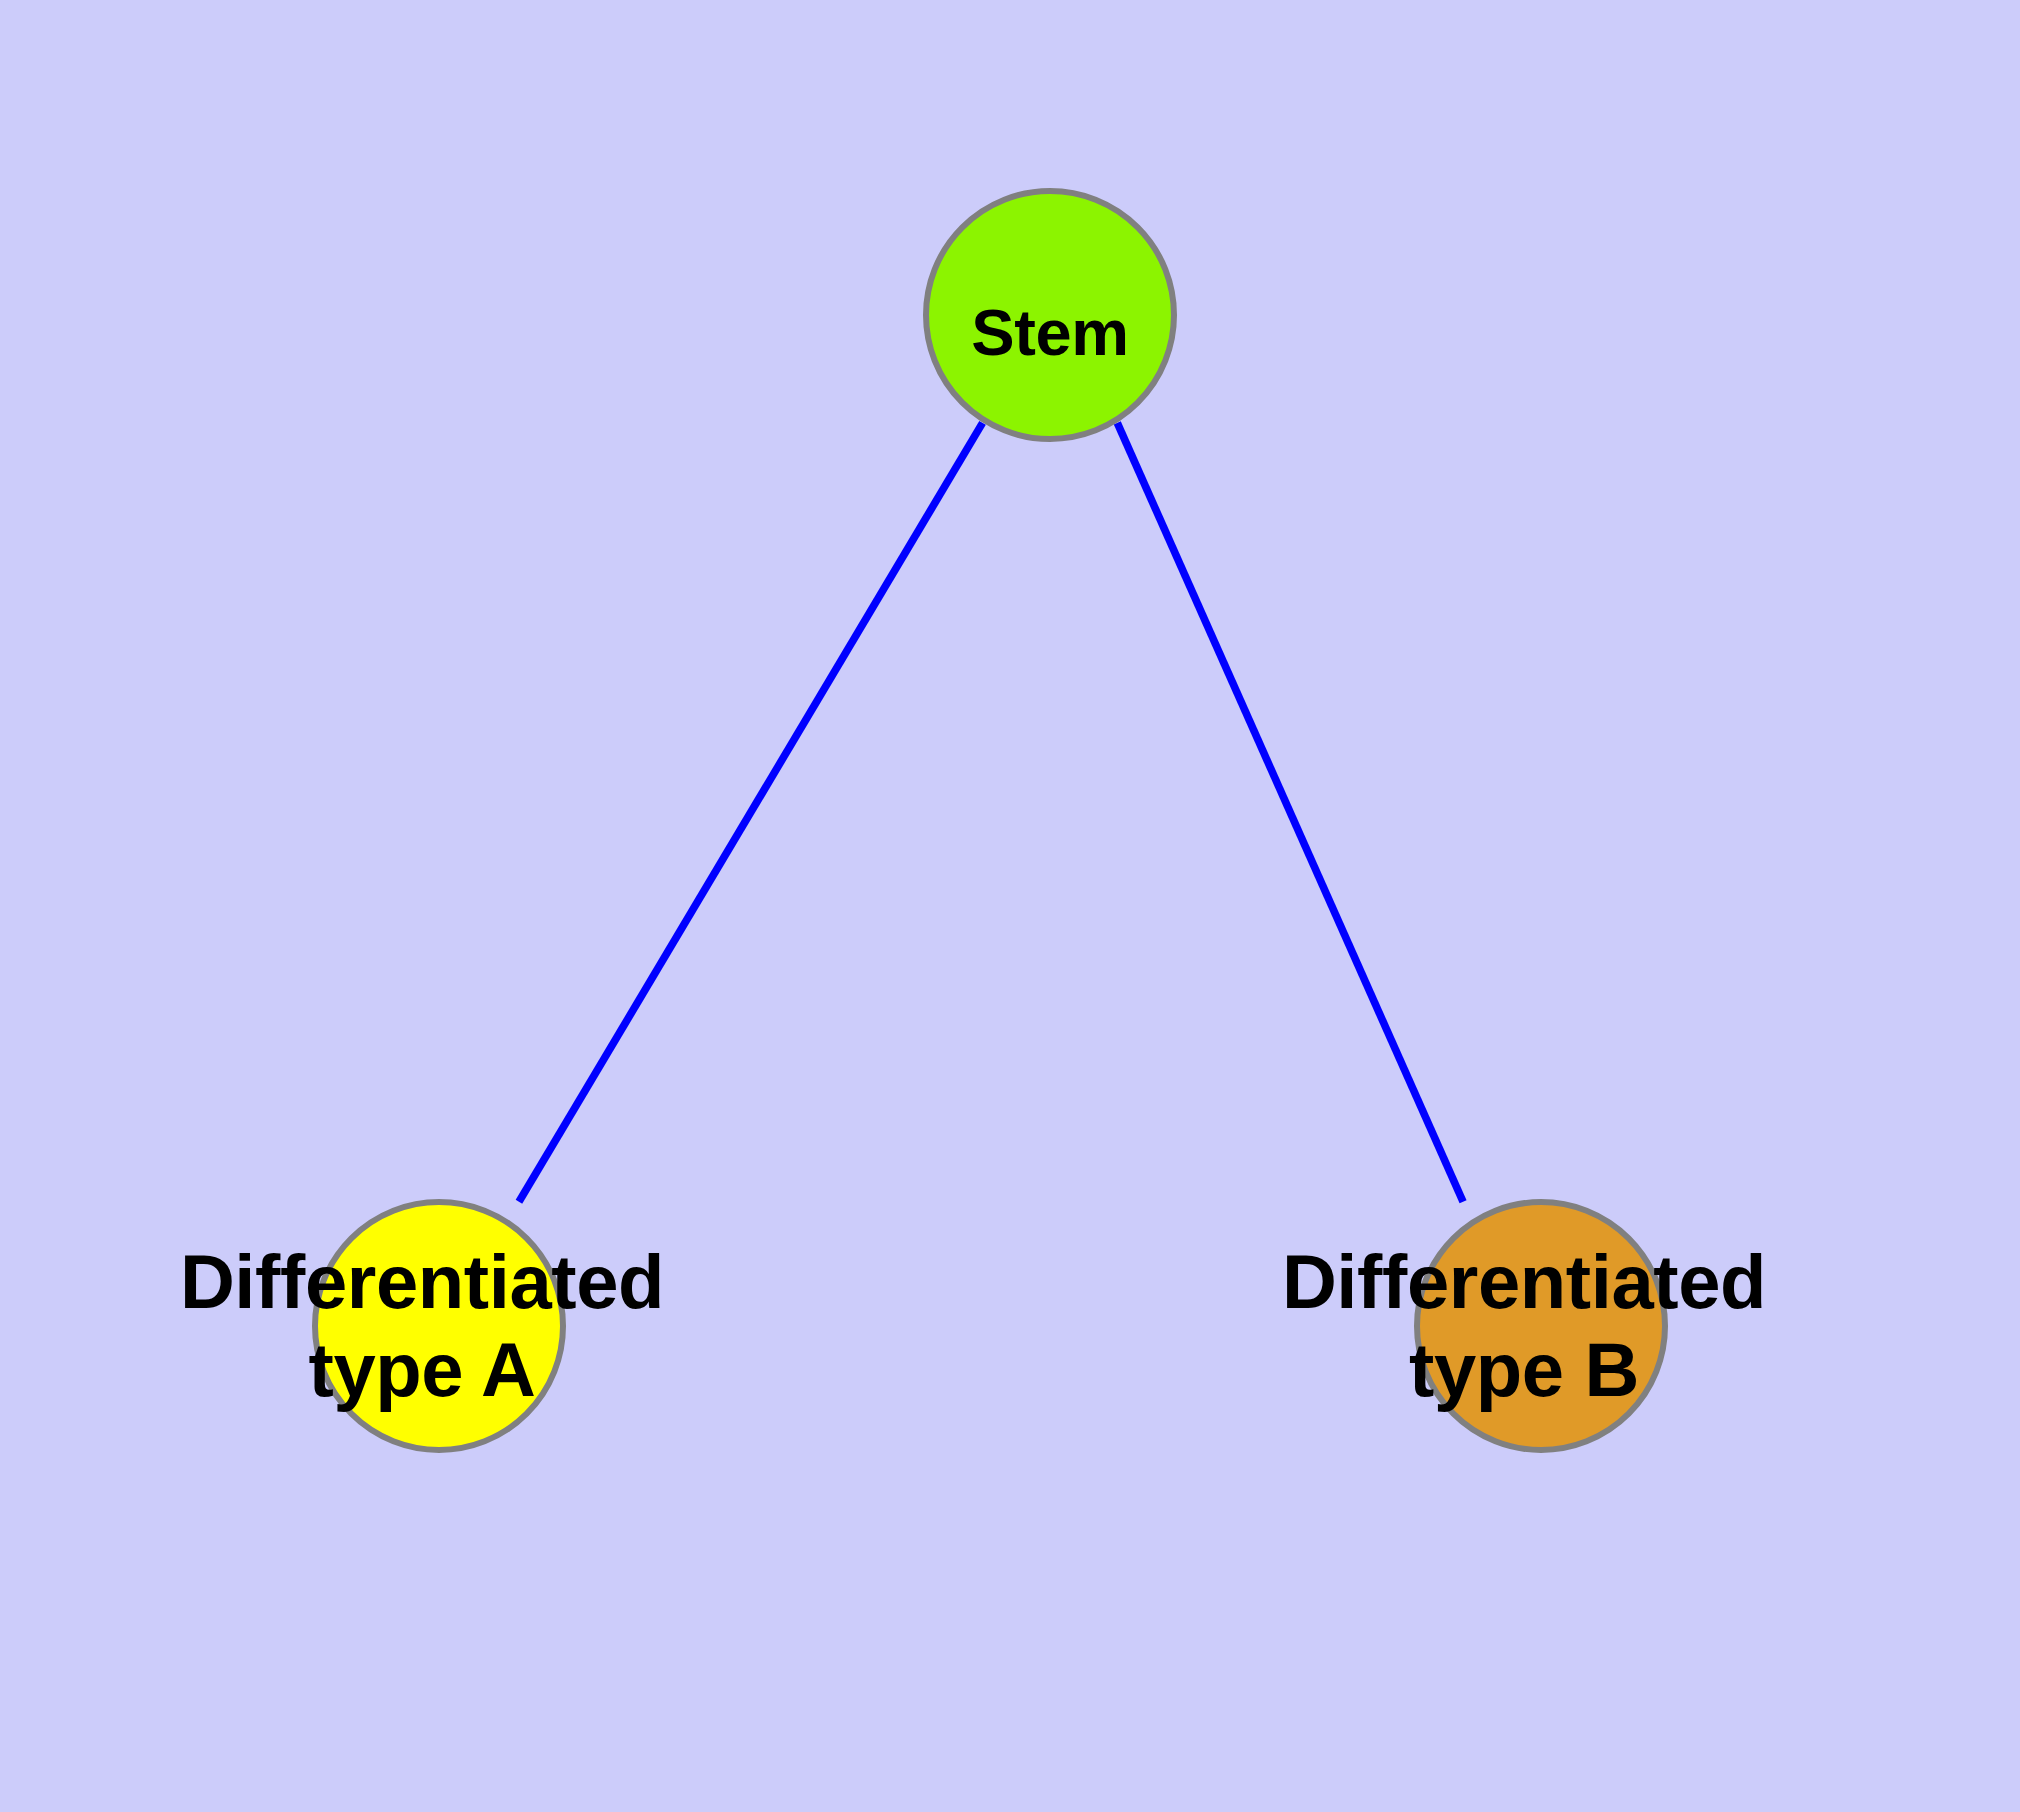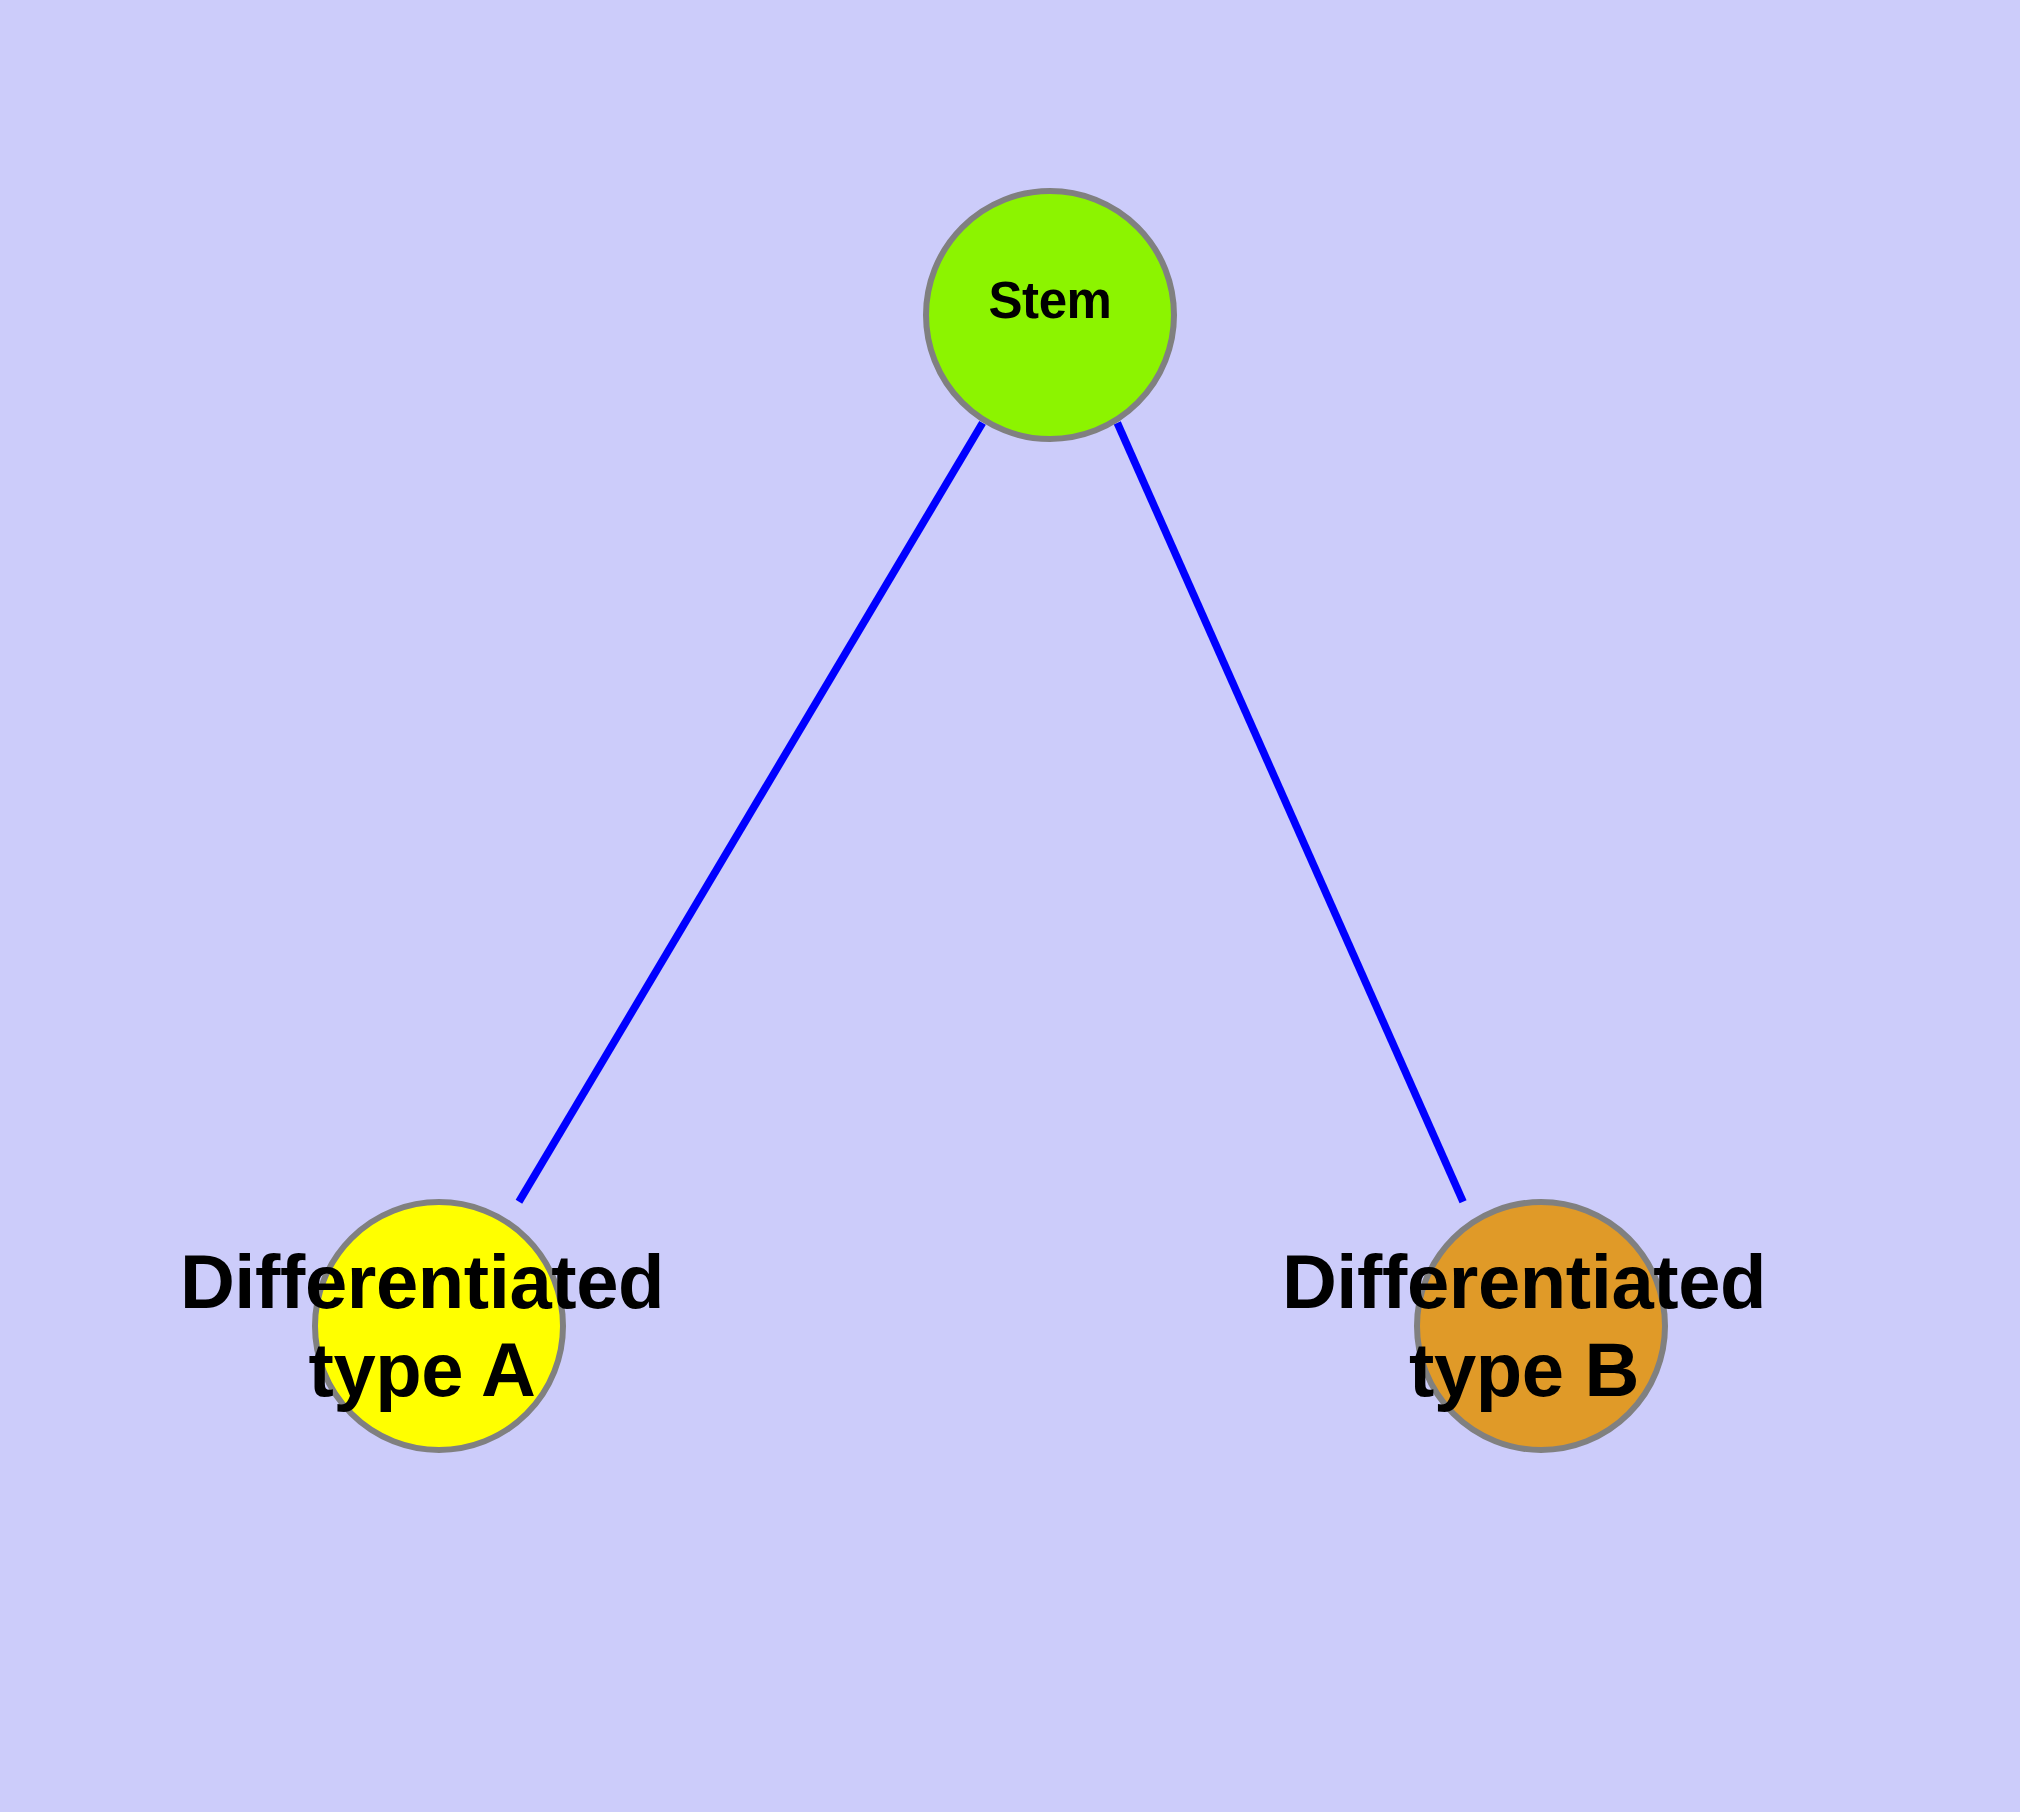--- a/index.html
+++ b/index.html
@@ -56,21 +56,21 @@
         <line x1="1318" y1="499" x2="1726" y2="1418" stroke="#0000ff" stroke-width="9" stroke-linecap="butt"></line>
       </g>
   </svg>
 
   <div id="nodes-layer">
       <div class="node" title="Stem" style="left: 923px; top: 188px; width: 254px; height: 254px; background: rgb(140, 244, 0); border-color: rgb(128, 128, 128); border-width: 6px;"></div>
       <div class="node" title="Differentiated type A" style="left: 312px; top: 1199px; width: 254px; height: 254px; background: rgb(255, 255, 0); border-color: rgb(128, 128, 128); border-width: 6px;"></div>
       <div class="node" title="Differentiated type B" style="left: 1414px; top: 1199px; width: 254px; height: 254px; background: rgb(224, 154, 40); border-color: rgb(128, 128, 128); border-width: 6px;"></div>
     </div>
   <div id="labels-layer">
-      <div class="node-label" style="left: 1050px; top: 301px; color: rgb(0, 0, 0); font-size: 51px;">Stem</div>
+      <div class="node-label" style="left: 1050px; top: 333px; color: rgb(0, 0, 0); font-size: 65px;">Stem</div>
       <div class="node-label" style="left: 422px; top: 1326px; color: rgb(0, 0, 0); font-size: 76px;">Differentiated
 type A</div>
       <div class="node-label" style="left: 1524px; top: 1326px; color: rgb(0, 0, 0); font-size: 76px;">Differentiated
 type B</div>
     </div>
 
 </div>
 
 
 </body></html>

